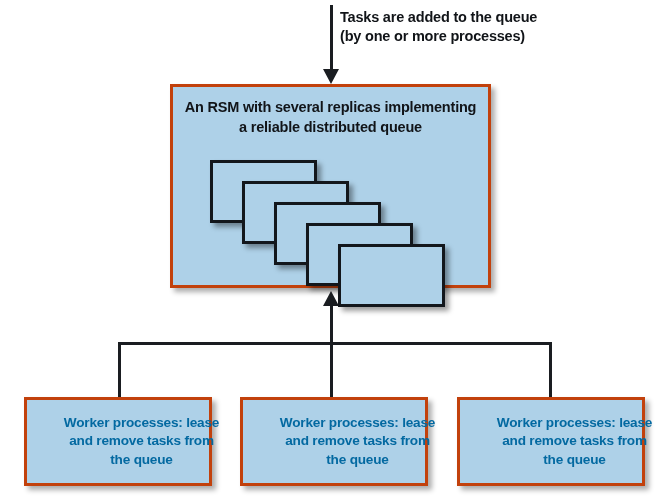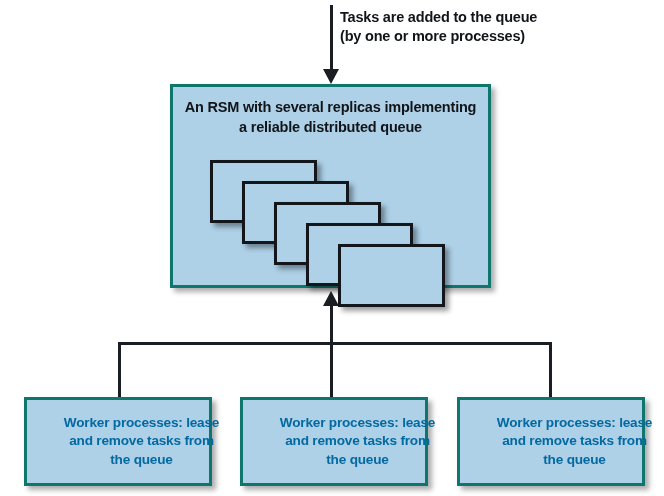--- a/index.html
+++ b/index.html
@@ -13,21 +13,21 @@
     height: 496px;
     background: #ffffff;
     font-family: "Liberation Sans", "DejaVu Sans", sans-serif;
     overflow: hidden;
   }
 
   
   .node {
     position: absolute;
     background: #aed1e8;
-    border: 3px solid #0f766e;
+    border: 3px solid #c2410c;
     box-sizing: border-box;
     box-shadow: 4px 4px 5px rgba(0,0,0,0.32);
     display: flex;
     align-items: center;
     justify-content: center;
     padding-left: 47px;
   }
 
   
   .annotation {

